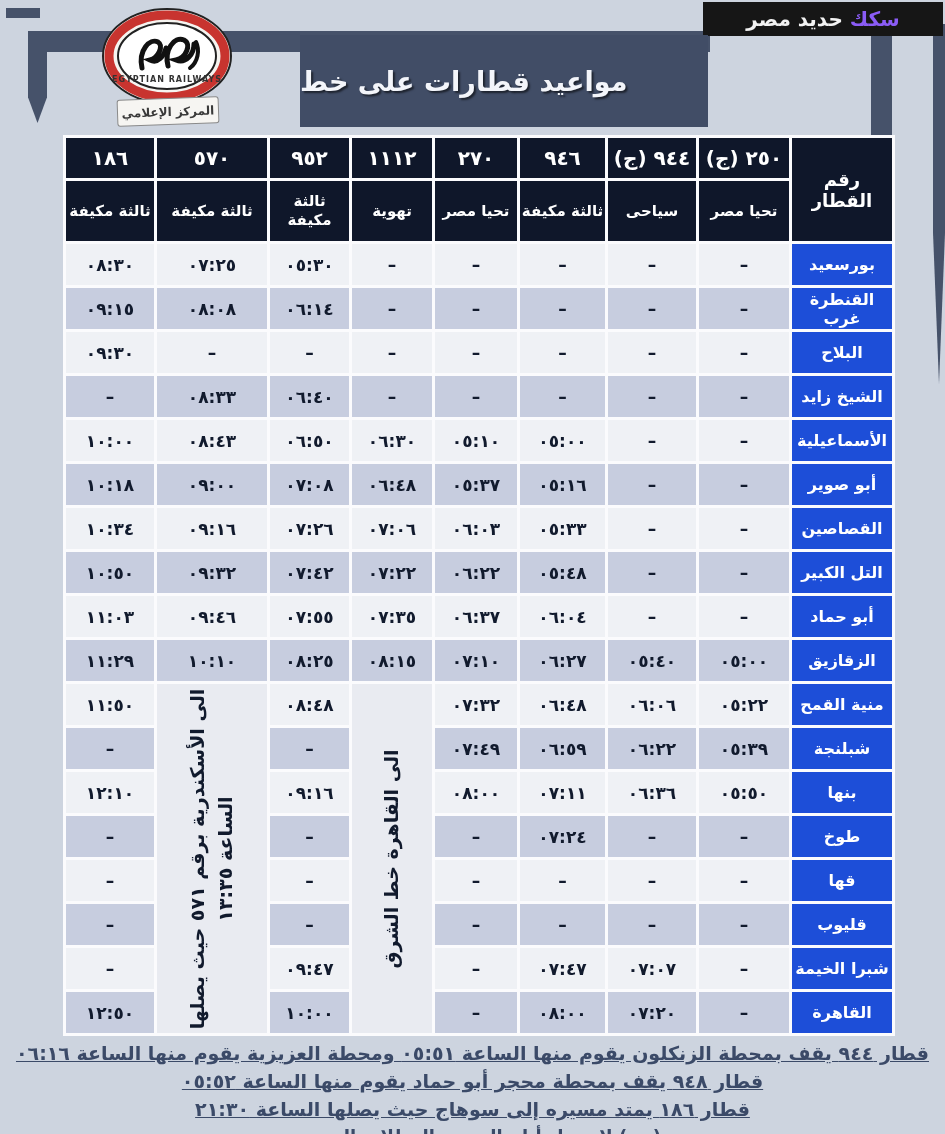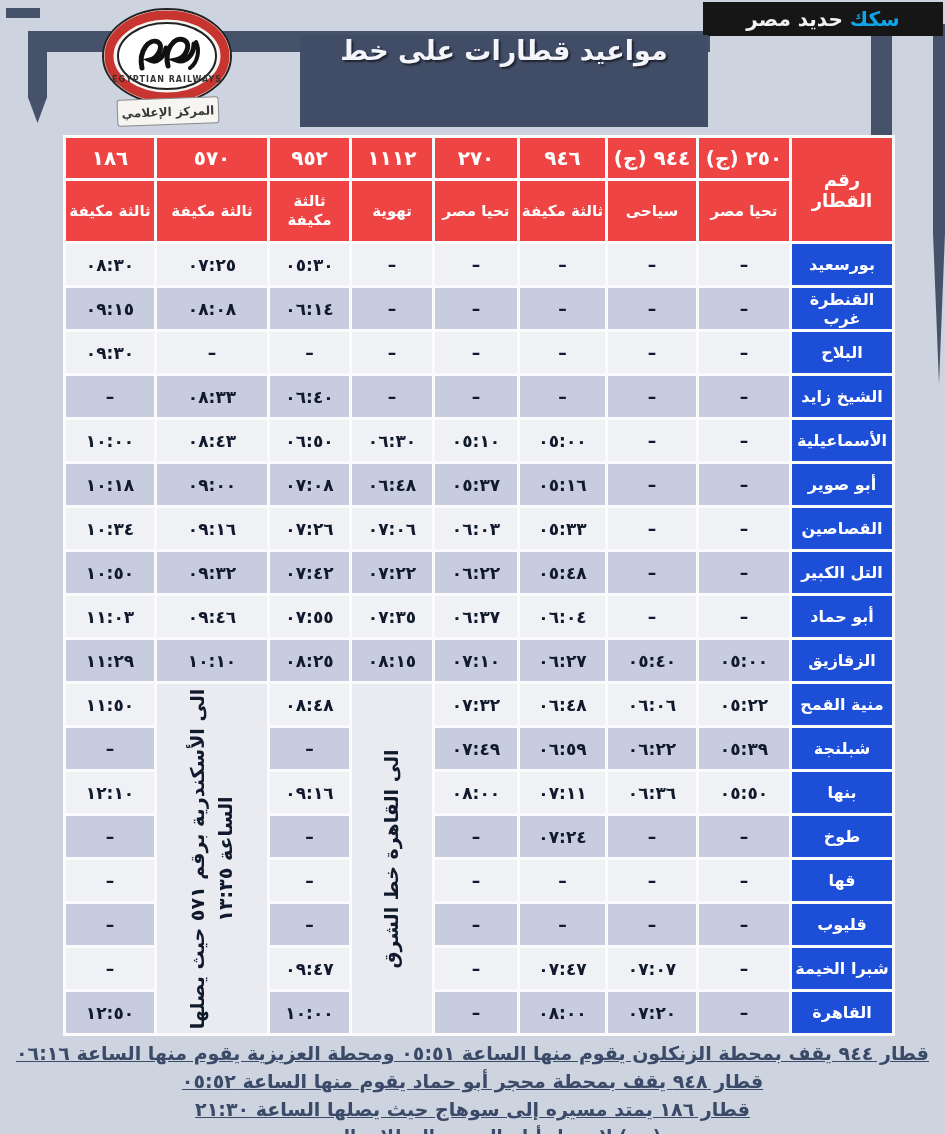--- a/index.html
+++ b/index.html
@@ -18,49 +18,49 @@
   .frame-right{left:871px;top:31px;width:21px;height:620px;
     clip-path:polygon(0 0,100% 0,100% 52%,50% 100%,0 52%);}
   .frame-right-edge{left:933px;top:24px;width:12px;height:360px;
     clip-path:polygon(0 0,100% 0,100% 58%,50% 100%,0 58%);}
   
   .banner{
     position:absolute;left:703px;top:2px;width:240px;height:34px;
     background:#161616;display:flex;align-items:center;justify-content:center;
     gap:7px;font-weight:bold;font-size:20px;letter-spacing:1px;
   }
-  .banner .red{color:#0ea5e9;}
+  .banner .red{color:#8b5cf6;}
   .banner .white{color:#f2f2f2;}
   
   .logo{position:absolute;left:100px;top:6px;width:134px;height:122px;}
   .logo svg{display:block;}
   .logo-label{
     position:absolute;left:17px;top:92px;width:100px;height:25px;
     background:#f6f5f2;border:1px solid #8a8a8a;border-radius:3px;
     display:flex;align-items:center;justify-content:center;
     font-size:12px;font-weight:bold;color:#3a3a3a;transform:rotate(-2deg);
   }
   
   .title-box{
     position:absolute;left:300px;top:35px;width:408px;height:92px;
-    background:#414d66;display:flex;flex-direction:row;align-items:flex-start;
+    background:#414d66;display:flex;flex-direction:column;align-items:flex-end;
     justify-content:center;gap:4px;
   }
   .title-line1{font-size:27px;font-weight:bold;color:#f3f5fa;
     text-shadow:2px 2px 2px rgba(0,0,0,.55);}
   .title-line2{font-size:22px;font-weight:bold;color:#d29a63;
     text-shadow:1px 1px 2px rgba(0,0,0,.5);}
   
   table.timetable{
     position:absolute;left:63px;top:135px;width:832px;
     border-collapse:separate;border-spacing:3px;background:#fbfbfd;
     table-layout:fixed;
   }
   .timetable th,.timetable td{padding:0;text-align:center;vertical-align:middle;}
-  .hdr{background:#ef4444;color:#fff;font-weight:bold;}
+  .hdr{background:#0f172a;color:#fff;font-weight:bold;}
   .hdr-num{font-size:20px;height:40px;}
   .hdr-class{font-size:15px;height:60px;line-height:1.25;}
   .hdr-corner{font-size:18px;}
   .station{background:#1d4ed8;color:#fff;font-weight:bold;font-size:16px;height:41px;}
   .time{font-weight:bold;font-size:17px;color:#111a2d;height:41px;}
   tr.light .time{background:#eff1f5;}
   tr.alt .time{background:#c7cddf;}
   td.merged-cell{background:#e9ebf1;position:relative;}
   td.merged-cell .rot{
     position:absolute;top:50%;left:50%;

